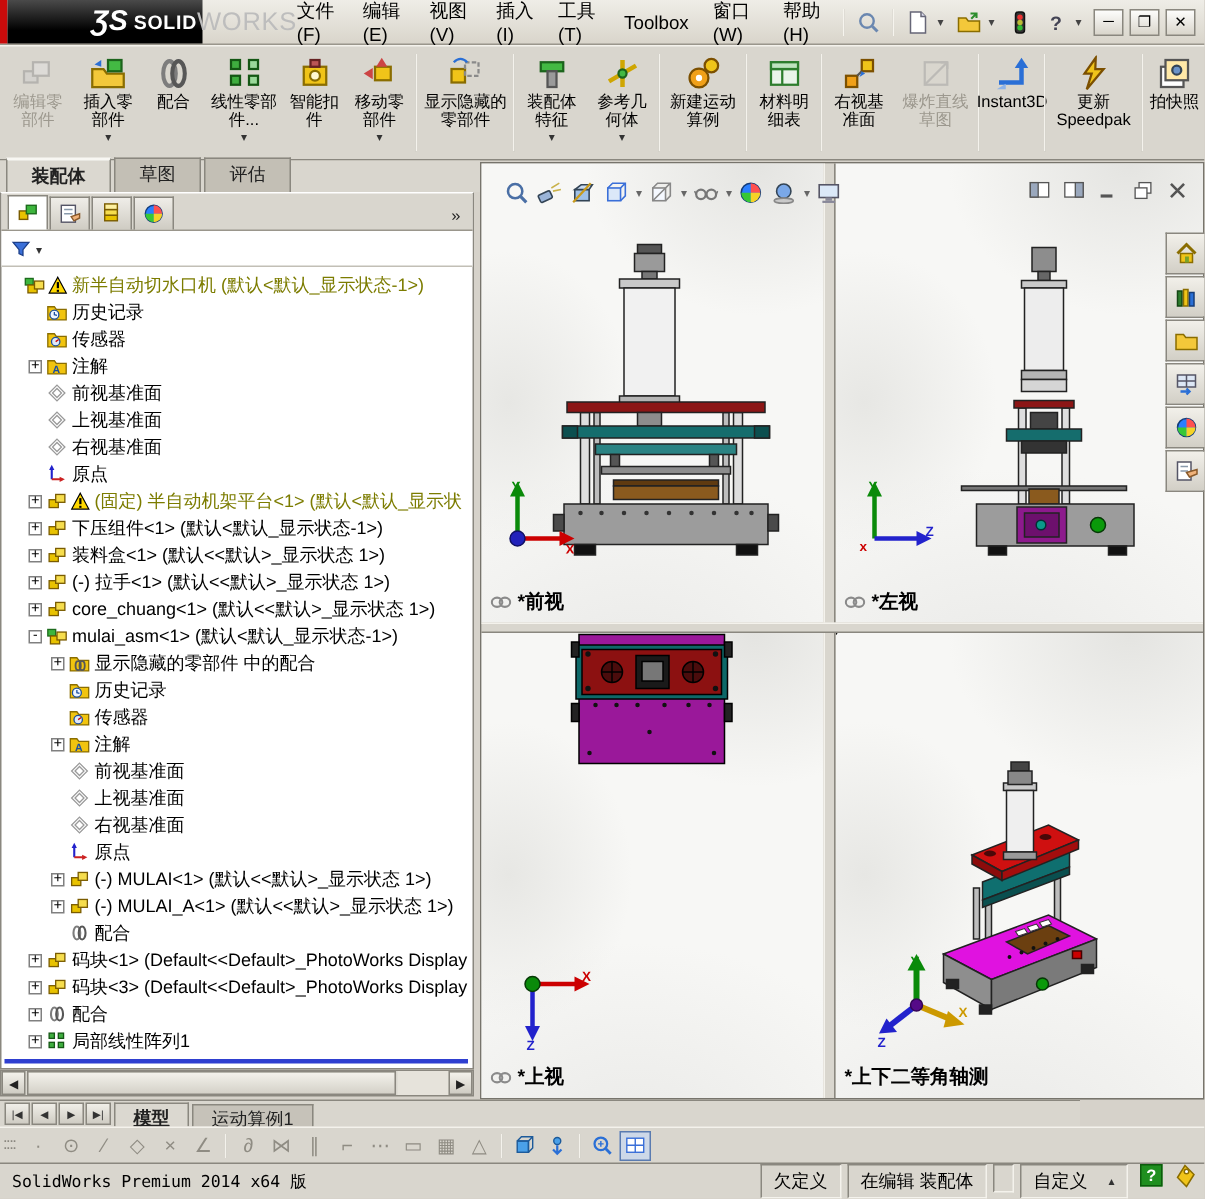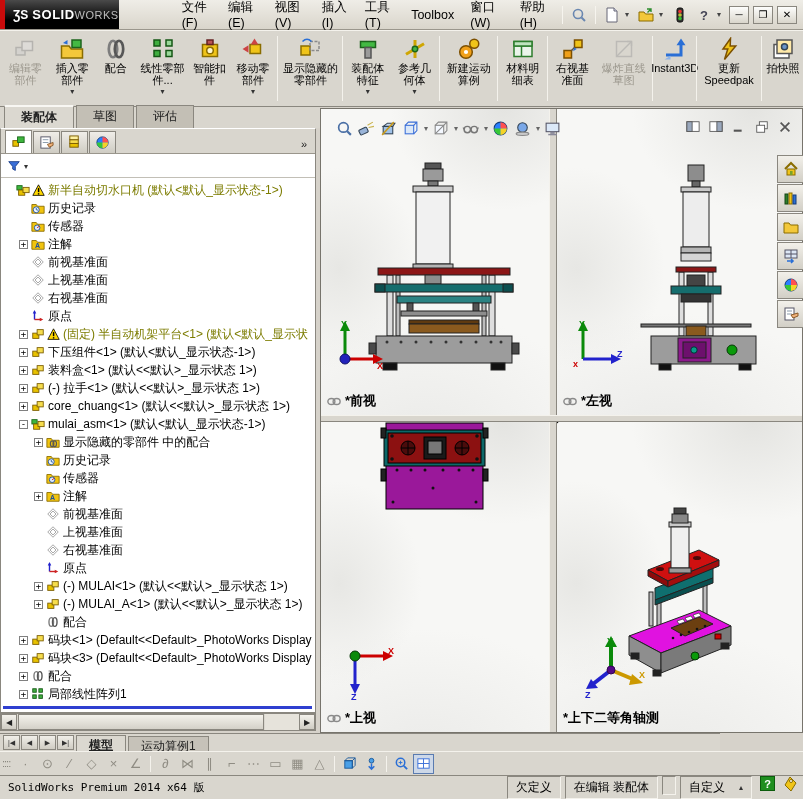--- a/index.html
+++ b/index.html
@@ -4,23 +4,23 @@
 <style>
   * { margin:0; padding:0; box-sizing:border-box; }
   html,body { width:803px; height:799px; overflow:hidden; }
   body { font-family:"Liberation Sans",sans-serif; background:#d6d2ca; position:relative; font-size:12px; color:#000; }
 
   
   .titlebar { position:absolute; left:0; top:0; width:803px; height:30px;
     background:linear-gradient(#efede7,#d9d5cb); border-bottom:1px solid #9a968c; display:flex; align-items:stretch; }
   .red-strip { width:6px; background:#c90b0b; }
   .logo { width:130px; background:linear-gradient(#4a4a4a,#000 70%); color:#fff; display:flex; align-items:center; padding-left:8px; }
-  .logo .z { font-weight:bold; font-size:12px; margin-right:4px; }
+  .logo .z { font-style:italic; font-weight:bold; font-size:19px; margin-right:4px;margin-left:48px; }
   .logo .b { font-weight:bold; font-size:13px; letter-spacing:.5px; }
-  .logo .l { font-weight:normal; font-size:11px; color:#bdbdbd; letter-spacing:.5px; }
+  .logo .l { font-weight:normal; font-size:17px; color:#bdbdbd; letter-spacing:.5px; }
   .menubar { display:flex; align-items:center; padding-left:8px;margin-left:47px; }
   .menu-item { padding:4px 8px; font-size:12.5px; cursor:default; }
   .title-icons { display:flex; align-items:center; margin-left:auto; padding-right:6px; gap:2px; }
   .ti-btn { width:22px; height:22px; display:flex; align-items:center; justify-content:center; }
   .ti-sep { width:1px; height:18px; background:#a8a49a; border-right:1px solid #f6f4ee; margin:0 3px; }
   .ti-arrow { font-size:8px; color:#444; width:8px; }
   .winbtn { width:20px; height:18px; border:1px solid #8a877f; background:linear-gradient(#fdfdfc,#d9d5cb);
     display:flex; align-items:center; justify-content:center; font-size:10px; margin-left:2px; }
 
   

